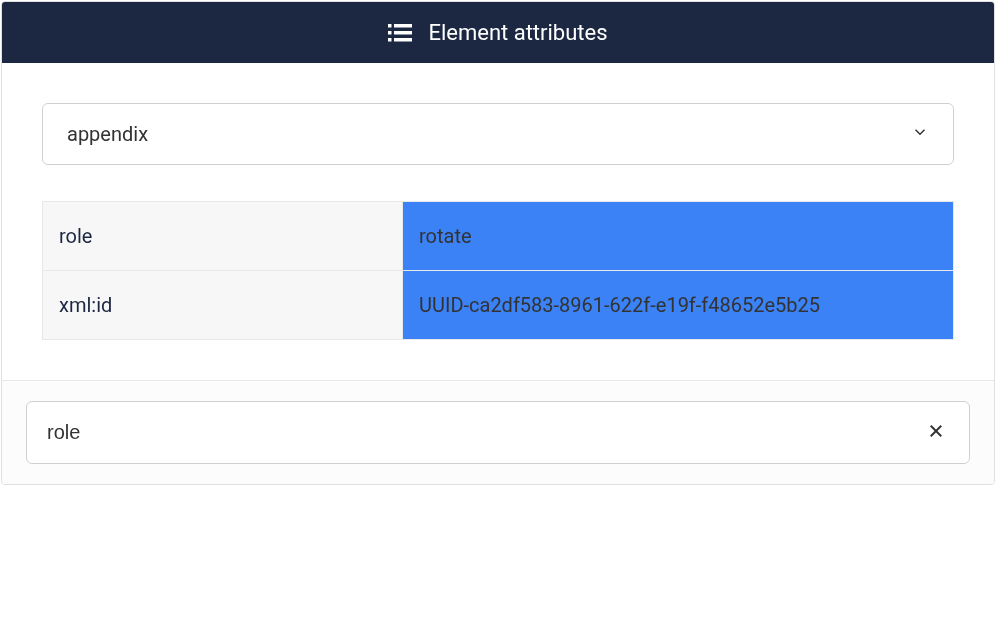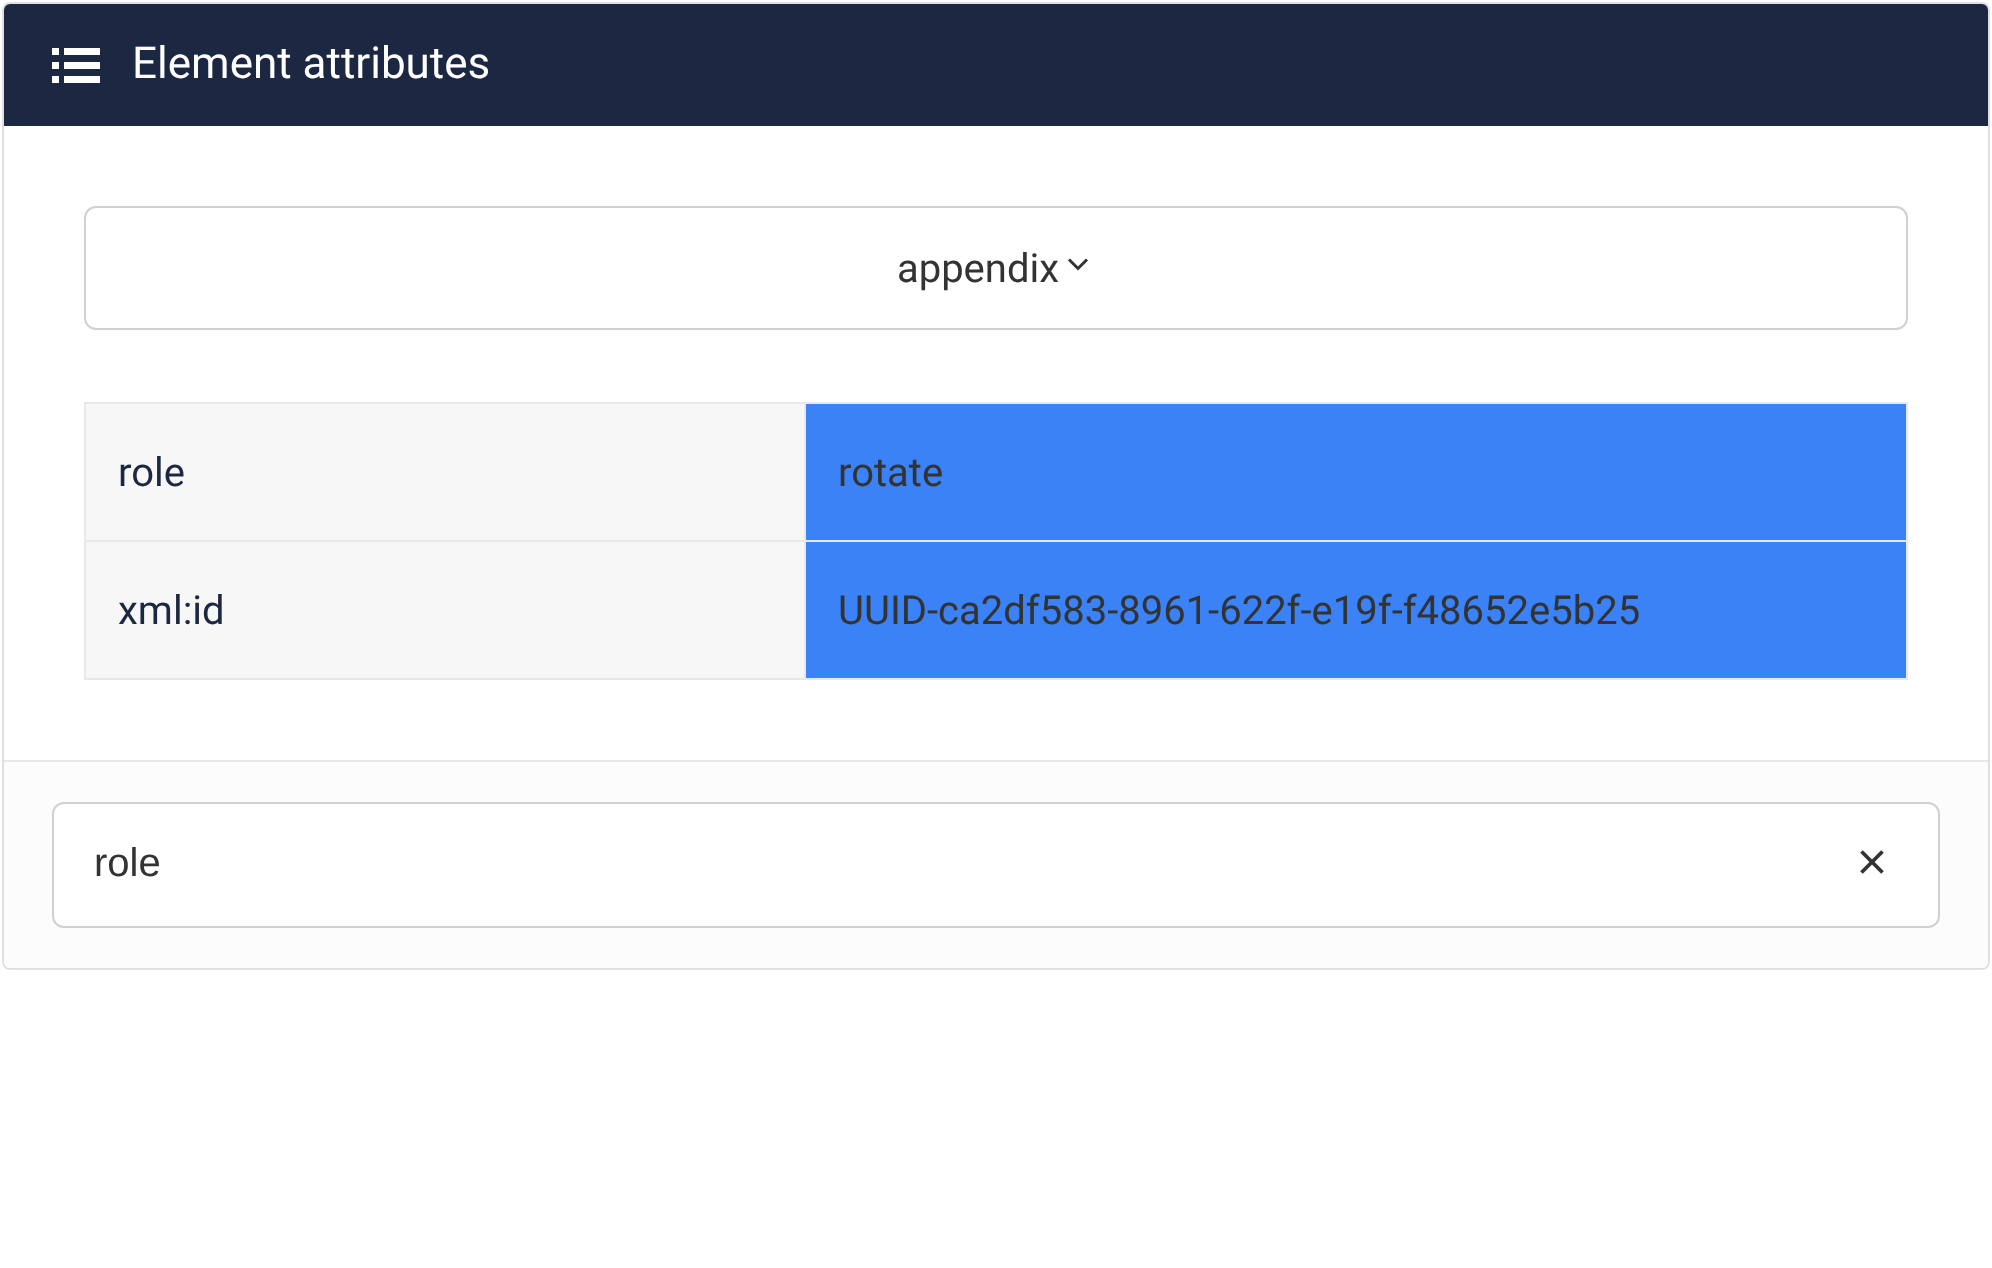--- a/index.html
+++ b/index.html
@@ -25,20 +25,21 @@
     
     .panel-header {
       background: #1c2742;
       color: #ffffff;
       padding: 18px 24px;
       display: flex;
       align-items: center;
       gap: 16px;
       font-size: 22px;
       font-weight: 400;
+      justify-content: center;
     }
     
     .list-icon {
       display: inline-flex;
       align-items: center;
       justify-content: center;
     }
     
     .list-icon svg {
       width: 24px;
@@ -52,21 +53,21 @@
     }
     
     .select-wrapper {
       position: relative;
       border: 1px solid #d0d0d0;
       border-radius: 6px;
       background: #ffffff;
       padding: 18px 24px;
       display: flex;
       align-items: center;
-      justify-content: center;
+      justify-content: space-between;
       cursor: pointer;
       margin-bottom: 36px;
     }
     
     .select-wrapper .select-text {
       font-size: 20px;
       color: #333333;
     }
     
     .chevron-icon svg {

